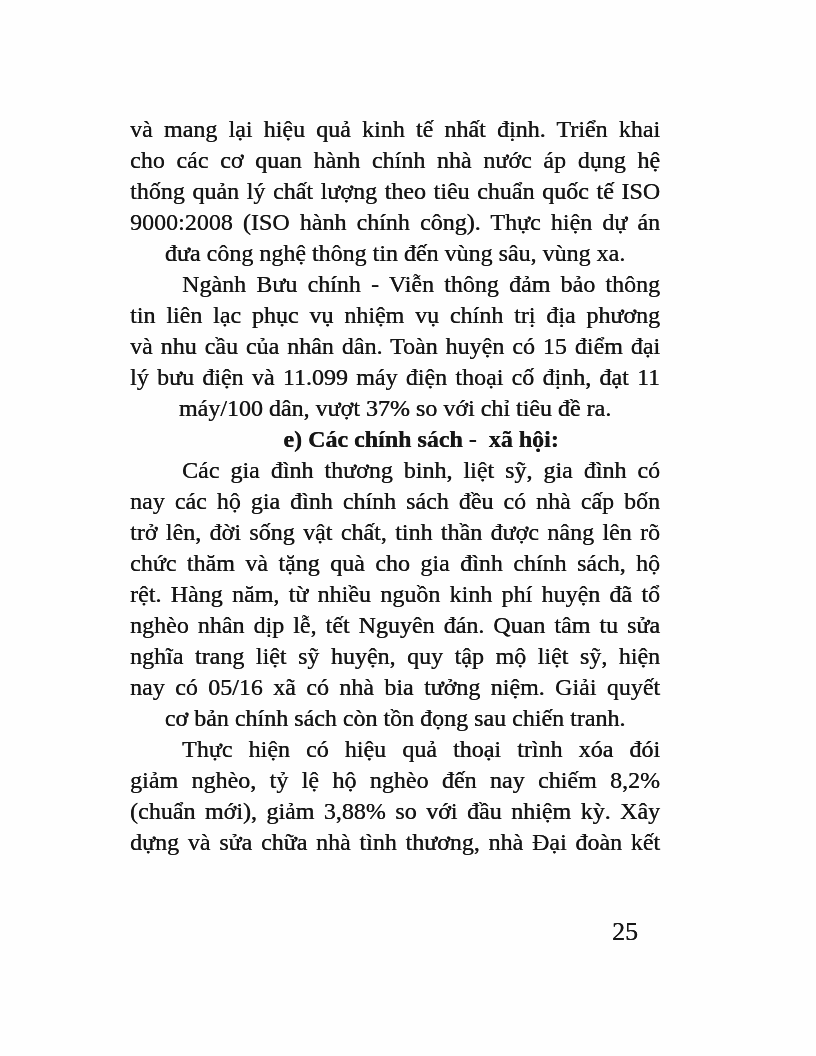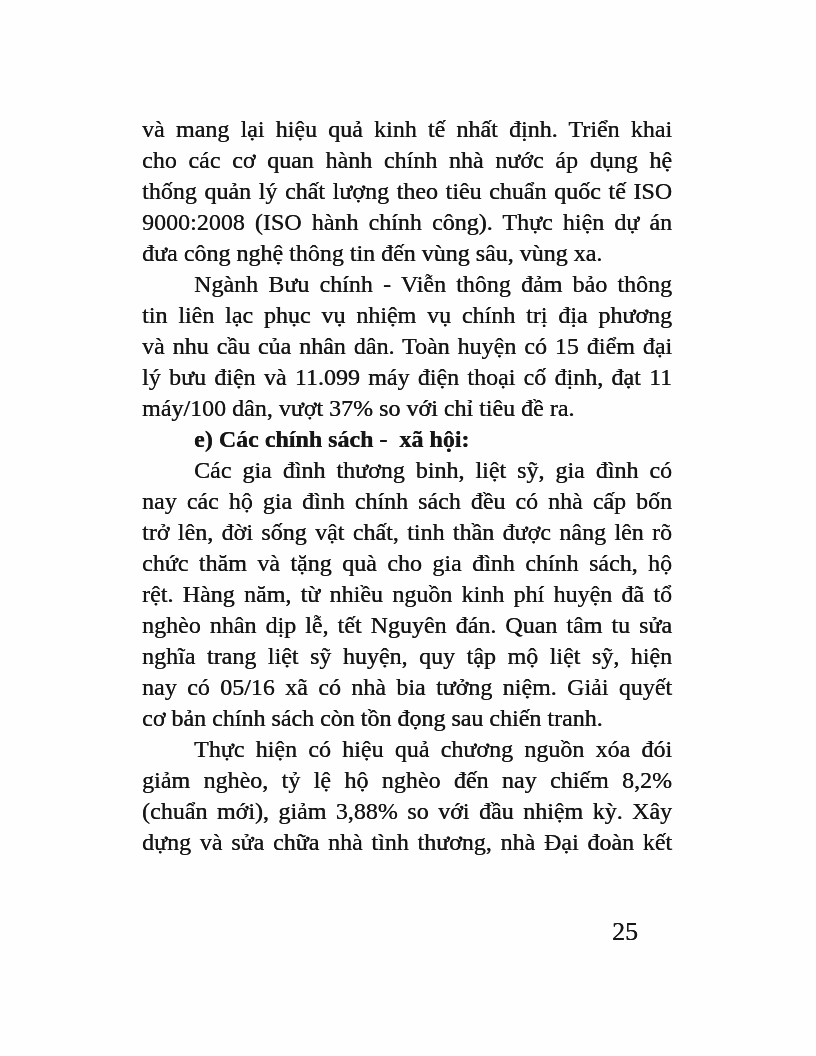--- a/index.html
+++ b/index.html
@@ -11,29 +11,29 @@
     position: relative;
     width: 816px;
     height: 1056px;
     background: #fefefe;
     overflow: hidden;
     font-family: "Liberation Serif", "DejaVu Serif", serif;
     color: #161616;
   }
   .text-block {
     position: absolute;
-    left: 142px;
+    left: 130px;
     top: 114px;
     width: 530px;
     font-size: 24px;
     line-height: 31px;
     text-shadow: 0.35px 0.2px 0 currentColor; 
   }
   .ln {
-    text-align: left;
+    text-align: center;
     white-space: normal;
   }
   .ln.j {
     text-align: justify;
     text-align-last: justify;
     text-justify: inter-word;
   }
   .ln.ind {
     text-indent: 52px;
   }
@@ -68,19 +68,19 @@
     <div class="ln head ind">e) Các chính sách -  xã hội:</div>
     <div class="ln j ind">Các gia đình thương binh, liệt sỹ, gia đình có</div>
     <div class="ln j">nay các hộ gia đình chính sách đều có nhà cấp bốn</div>
     <div class="ln j">trở lên, đời sống vật chất, tinh thần được nâng lên rõ</div>
     <div class="ln j">chức thăm và tặng quà cho gia đình chính sách, hộ</div>
     <div class="ln j">rệt. Hàng năm, từ nhiều nguồn kinh phí huyện đã tổ</div>
     <div class="ln j">nghèo nhân dịp lễ, tết Nguyên đán. Quan tâm tu sửa</div>
     <div class="ln j">nghĩa trang liệt sỹ huyện, quy tập mộ liệt sỹ, hiện</div>
     <div class="ln j">nay có 05/16 xã có nhà bia tưởng niệm. Giải quyết</div>
     <div class="ln">cơ bản chính sách còn tồn đọng sau chiến tranh.</div>
-    <div class="ln j ind">Thực hiện có hiệu quả chương nguồn xóa đói</div>
+    <div class="ln j ind">Thực hiện có hiệu quả thoại trình xóa đói</div>
     <div class="ln j">giảm nghèo, tỷ lệ hộ nghèo đến nay chiếm 8,2%</div>
     <div class="ln j">(chuẩn mới), giảm 3,88% so với đầu nhiệm kỳ. Xây</div>
     <div class="ln j">dựng và sửa chữa nhà tình thương, nhà Đại đoàn kết</div>
   </div>
   <div class="page-number">25</div>
 </div>
 
 </body></html>

